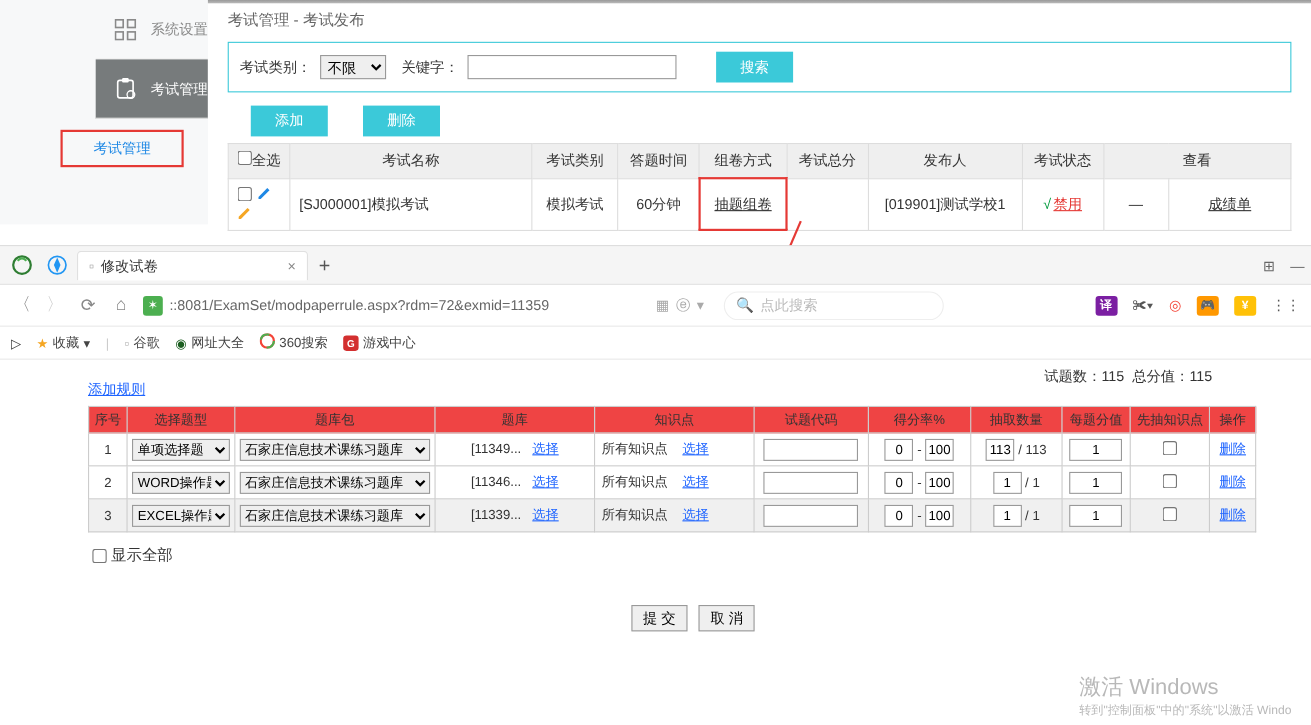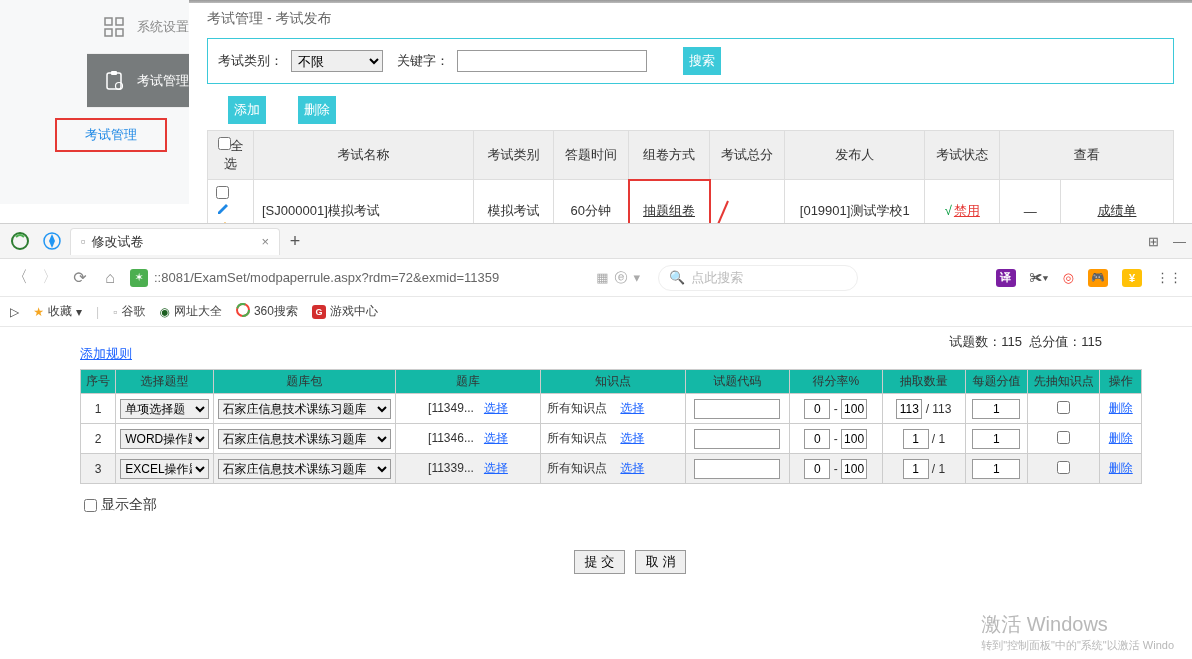--- a/index.html
+++ b/index.html
@@ -13,21 +13,21 @@
     .sb-item { display: flex; align-items: center; height: 54px; padding-left: 16px; gap: 12px; color: #8a8a8a; border-bottom: 1px solid #eee; }
     .sb-item.active { background: #777b7c; color: #fff; }
     .sb-sub { margin: 10px 22px; padding: 6px 12px; border: 2px solid #e53935; color: #1e88e5; width: 112px; text-align: center; }
     .sb-icon { width: 22px; height: 22px; display: inline-flex; align-items: center; justify-content: center; color: inherit; }
     
     .content-top { flex: 1; background: #fff; padding: 10px 18px 0; }
     .breadcrumb { color: #666; font-size: 14px; margin-bottom: 10px; }
     .filter-bar { border: 1px solid #3bc9d9; padding: 8px 10px; display: flex; align-items: center; gap: 8px; margin-bottom: 12px; }
     .filter-bar select, .filter-bar input[type=text] { border: 1px solid #999; padding: 1px 2px; height: 22px; font-size: 13px; }
     .filter-bar .kw { width: 190px; }
-    .btn-teal { background: #3bc9d9; color: #fff; border: none; padding: 5px 6px; font-size: 13px; }
+    .btn-teal { background: #3bc9d9; color: #fff; border: none; padding: 5px 22px; font-size: 13px; }
     .action-row { display: flex; gap: 32px; margin-bottom: 6px; margin-left: 21px; }
     
     table.exam { width: 100%; border-collapse: collapse; }
     table.exam th { background: #efefef; border: 1px solid #ddd; padding: 6px; font-weight: normal; font-size: 13px; }
     table.exam td { border: 1px solid #ddd; padding: 6px 8px; font-size: 13px; text-align: center; }
     table.exam td.left { text-align: left; }
     .highlight-cell { border: 2px solid #e53935 !important; text-decoration: underline; }
     .link-red { color: #e53935; text-decoration: underline; }
     .status-check { color: #009a3c; margin-right: 2px; }
     .icon-edit { width: 14px; height: 14px; display: inline-block; }
@@ -58,21 +58,21 @@
     .bm { display: flex; align-items: center; gap: 4px; }
     .bm-star { color: #f5a623; }
     
     
     .page { padding: 18px 12px 0 80px; position: relative; }
     .add-rule { color: #1e64ff; text-decoration: underline; font-size: 13px; margin-bottom: 6px; display: inline-block; }
     .stats { position: absolute; right: 90px; top: 6px; font-size: 13px; }
     
     table.rules { width: 1062px; border-collapse: collapse; }
     table.rules th, table.rules td { border: 1px solid #ccc; padding: 3px 4px; font-size: 12px; text-align: center; }
-    table.rules th { background: #14b8a6; font-weight: normal; }
+    table.rules th { background: #ef4444; font-weight: normal; }
     table.rules td { height: 30px; }
     table.rules tr.odd td { background: #f0f0f0; }
     .sel { width: 100%; height: 20px; font-size: 12px; border: 1px solid #999; }
     .num-in { width: 26px; height: 20px; text-align: center; border: 1px solid #999; font-size: 12px; }
     .num-in-w { width: 48px; height: 20px; text-align: center; border: 1px solid #999; font-size: 12px; }
     .lnk { color: #1e64ff; text-decoration: underline; cursor: pointer; }
     .code-in { width: 86px; height: 20px; border: 1px solid #999; }
     .kp-cell { text-align: left !important; padding-left: 6px !important; }
     
     .show-all { margin: 12px 0 0 4px; display: flex; align-items: center; gap: 4px; font-size: 14px; }
@@ -110,33 +110,33 @@
       </span>
       <span>考试管理</span>
     </div>
     <div class="sb-sub">考试管理</div>
   </div>
 
   <div class="content-top">
     <div class="breadcrumb">考试管理 - 考试发布</div>
     <div class="filter-bar">
       <span>考试类别：</span>
-      <select style="width:92px"><option>不限</option></select>
+      <select style="width:60px"><option>不限</option></select>
       <span style="margin-left:6px">关键字：</span>
       <input class="kw" type="text" style="">
       <button class="btn-teal" style="margin-left:28px">搜索</button>
     </div>
     <div class="action-row">
       <button class="btn-teal">添加</button>
       <button class="btn-teal">删除</button>
     </div>
     <table class="exam">
       <tbody>
           <tr>
-        <th style="width:46px"><input type="checkbox" style=""><span>全选</span></th>
+        <th style="width:56px"><input type="checkbox" style=""><span>全选</span></th>
         <th style="width:220px">考试名称</th>
         <th>考试类别</th>
         <th>答题时间</th>
         <th>组卷方式</th>
         <th>考试总分</th>
         <th style="width:140px">发布人</th>
         <th>考试状态</th>
         <th colspan="2" style="width:150px">查看</th>
       </tr>
       <tr>

